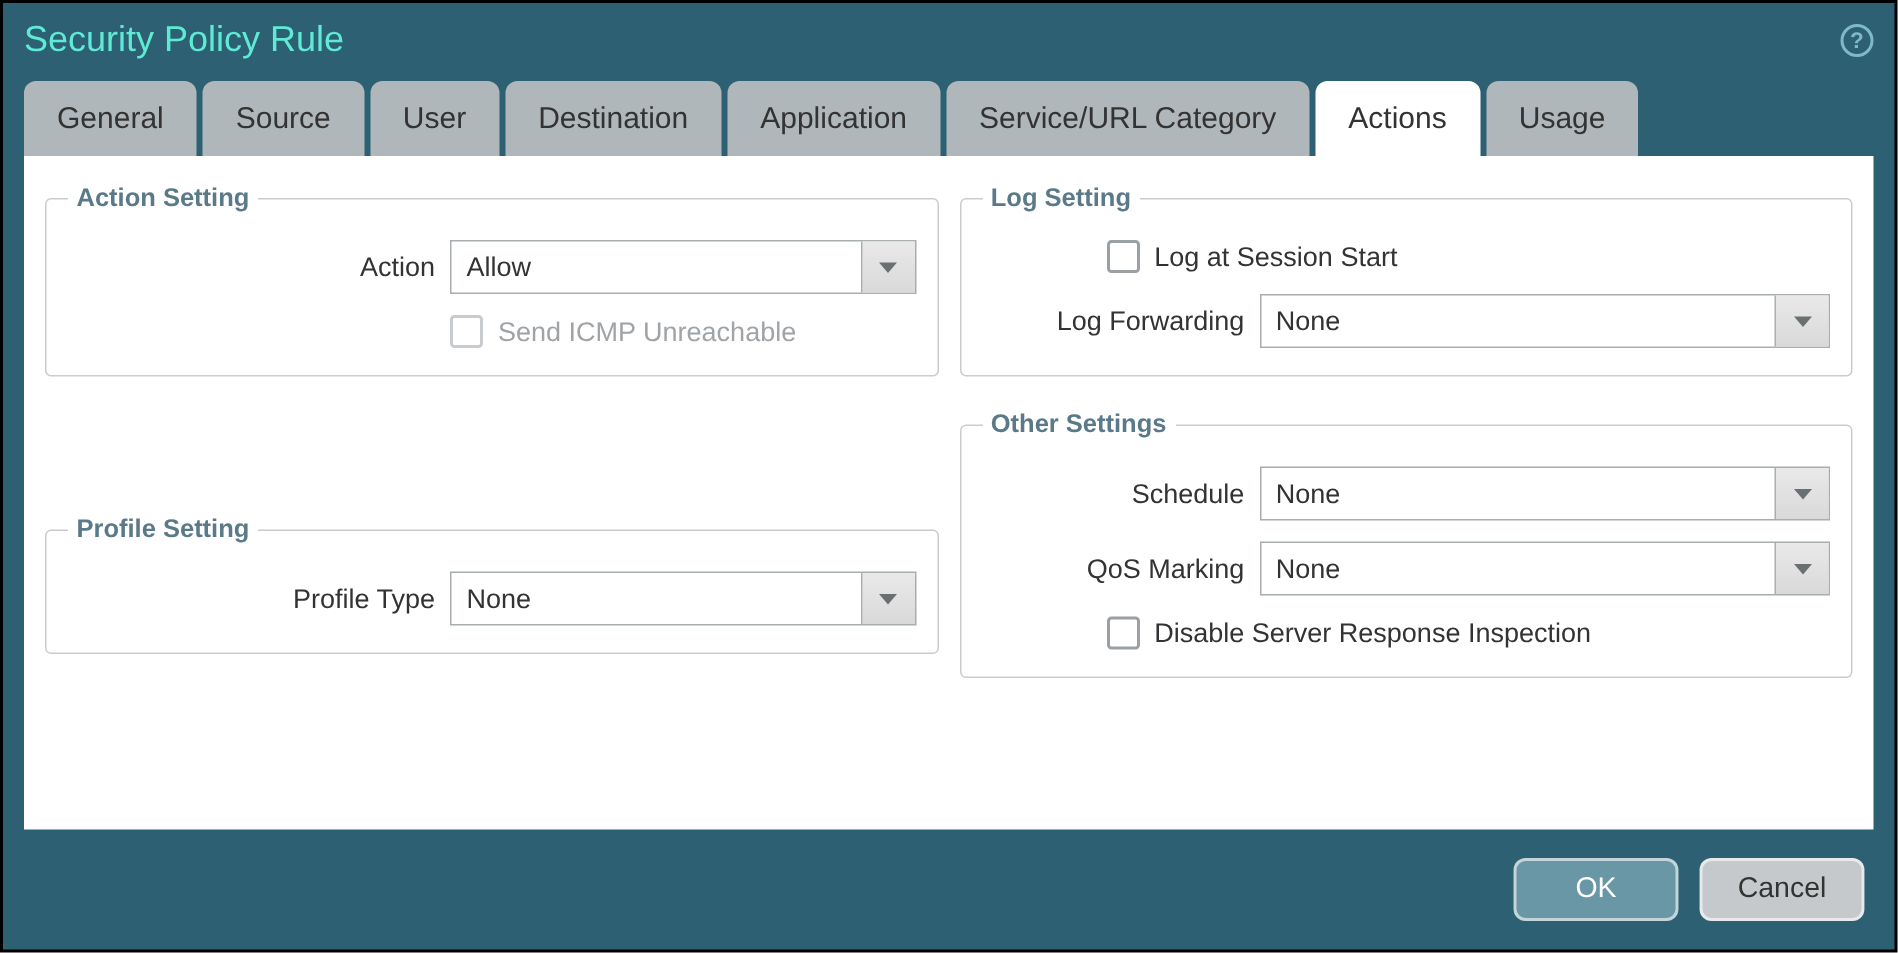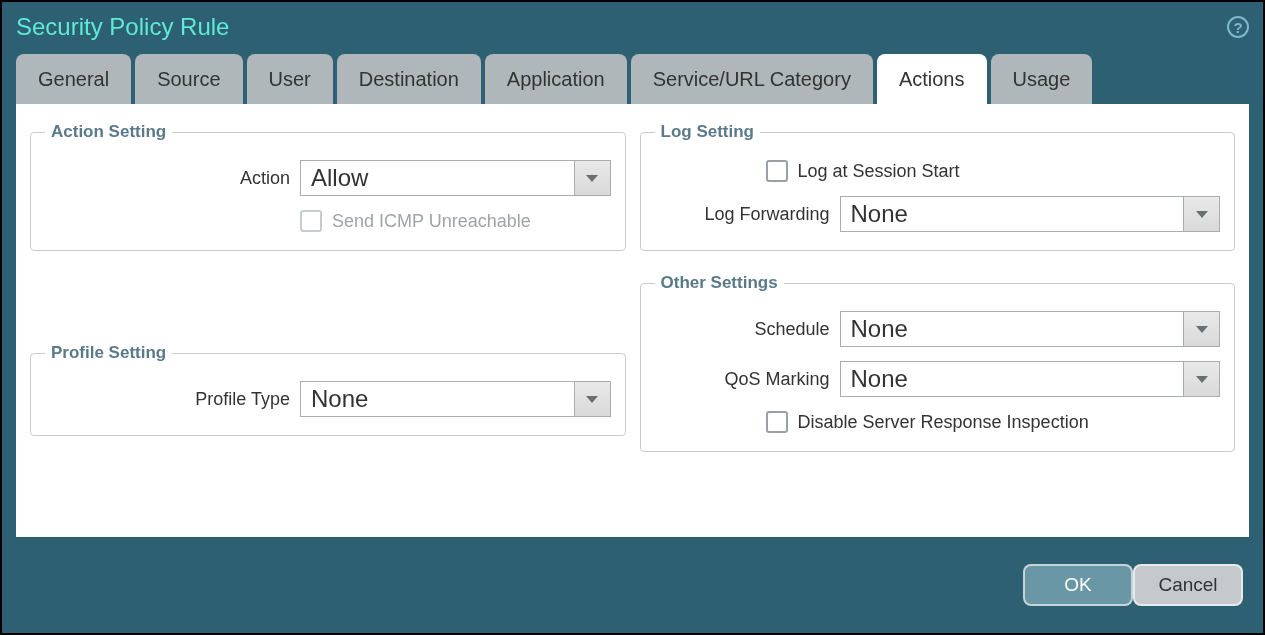--- a/index.html
+++ b/index.html
@@ -108,21 +108,21 @@
     width: 185px;
   }
   .select {
     flex: 1;
     height: 36px;
     border: 1px solid #a8adb0;
     display: flex;
     align-items: center;
     justify-content: space-between;
     padding: 0 0 0 10px;
-    font-size: 24px;
+    font-size: 18px;
     color: #333;
     cursor: pointer;
     background: #fff;
   }
   .select-btn {
     width: 36px;
     height: 34px;
     border-left: 1px solid #a8adb0;
     background: linear-gradient(#e9e9e9,#d9d9d9);
     display: flex;
@@ -154,27 +154,28 @@
     cursor: pointer;
     background: #fff;
   }
   .cb.disabled { border-color: #c8ccce; cursor: default; }
   .cb.checked {
     border-color: #2d6073;
   }
   .cb svg { display: none; }
   .cb.checked svg { display: block; }
   .indent-checkbox {
-    margin-left: 111px;
+    margin-left: 83px;
   }
   .footer {
-    height: 96px;
+    height: 80px;
     display: flex;
     align-items: center;
     justify-content: flex-end;
+    gap: 14px;
     padding: 0 20px;
   }
   .btn {
     min-width: 110px;
     height: 42px;
     border-radius: 8px;
     font-size: 19px;
     display: flex;
     align-items: center;
     justify-content: center;

